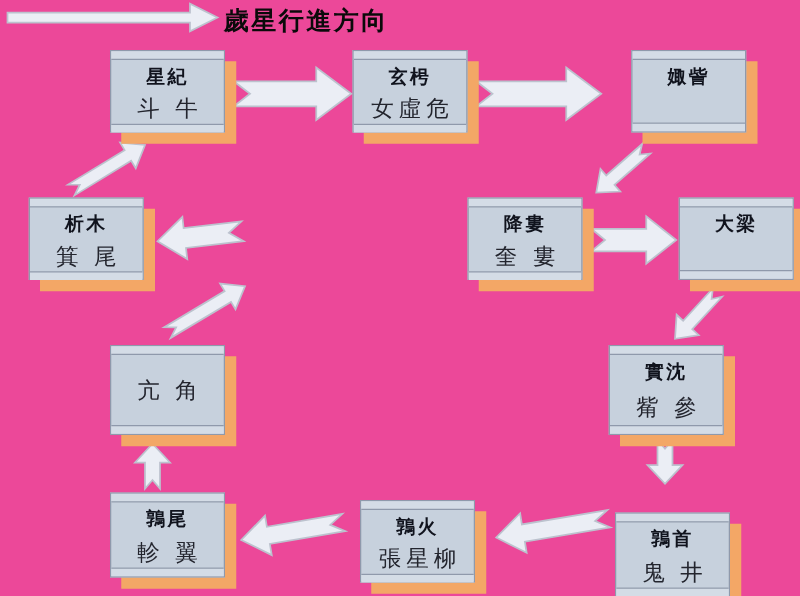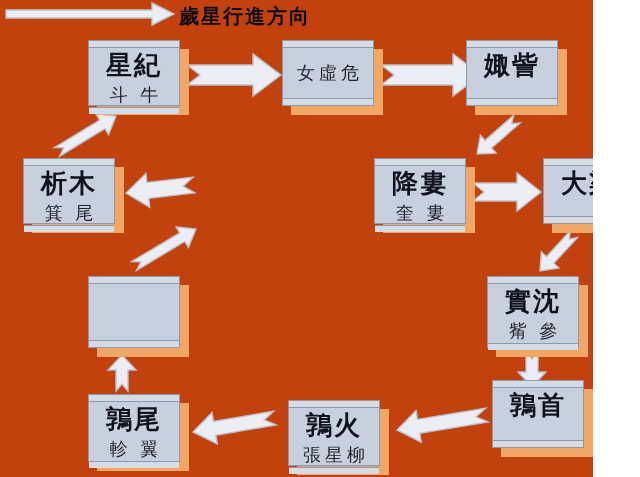--- a/index.html
+++ b/index.html
@@ -1,17 +1,17 @@
 <!DOCTYPE html>
 <html style="--box-fill: #C7D1DD; --box-strip: #D4DCE6; --box-border: #8F99AB; --box-shadow: #F3A766;"><head>
 <meta charset="utf-8">
 <style>
   html,body{margin:0;padding:0;background:#ffffff;}
   #canvas{
-    position:relative;width:593px;height:477px;background:#c2410c;
+    position:relative;width:640px;height:477px;background:#ec4899;
     overflow:hidden;font-family:"Liberation Sans",sans-serif;
   }
   #arrow-layer{position:absolute;left:0;top:0;width:640px;height:477px;}
   .page-title{
     position:absolute;left:179px;top:3px;
     font-size:20px;font-weight:bold;color:#0a0a0a;
     letter-spacing:2px;font-family:"Liberation Sans",sans-serif;
     white-space:nowrap;
   }
   .station{
@@ -19,21 +19,21 @@
     background:var(--box-fill,#C7D1DD);
     border:1px solid var(--box-border,#8F99AB);
     box-shadow:9px 9px 0 var(--box-shadow,#F3A766);
     display:flex;flex-direction:column;
   }
   .strip{height:6px;background:var(--box-strip,#D4DCE6);flex:0 0 6px;}
   .strip.top{border-bottom:1px solid var(--box-border,#8F99AB);}
   .strip.bottom{border-top:1px solid var(--box-border,#8F99AB);margin-top:auto;}
   .s-name{
     flex:0 0 27px;display:flex;align-items:center;justify-content:center;
-    font-size:26px;font-weight:bold;color:#10131d;letter-spacing:2px;
+    font-size:15px;font-weight:bold;color:#10131d;letter-spacing:2px;
     font-family:"Liberation Sans",sans-serif;white-space:nowrap;
   }
   .s-mansions{
     flex:1 1 auto;display:flex;align-items:center;justify-content:center;
     font-size:18px;color:#23252e;letter-spacing:4px;
     font-family:"Liberation Serif",serif;white-space:nowrap;
     padding-left:4px; 
   }
 </style>
 </head>
@@ -61,25 +61,26 @@
 
   <div class="station" style="left:88px;top:40px">
     <div class="strip top"></div>
     <div class="s-name">星紀</div>
     <div class="s-mansions">斗 牛</div>
     <div class="strip bottom"></div>
   </div>
 
   <div class="station" style="left:282px;top:40px">
     <div class="strip top"></div>
+    <div class="s-name">玄枵</div>
     <div class="s-mansions">女虛危</div>
     <div class="strip bottom"></div>
   </div>
 
-  <div class="station" style="left:466px;top:40px">
+  <div class="station" style="left:505px;top:40px">
     <div class="strip top"></div>
     <div class="s-name">娵訾</div>
     <div class="strip bottom"></div>
   </div>
 
   <div class="station" style="left:374px;top:158px">
     <div class="strip top"></div>
     <div class="s-name">降婁</div>
     <div class="s-mansions">奎 婁</div>
     <div class="strip bottom"></div>
@@ -91,42 +92,44 @@
     <div class="strip bottom"></div>
   </div>
 
   <div class="station" style="left:487px;top:276px;height:72px">
     <div class="strip top"></div>
     <div class="s-name">實沈</div>
     <div class="s-mansions">觜 參</div>
     <div class="strip bottom"></div>
   </div>
 
-  <div class="station" style="left:492px;top:380px;height:68px">
+  <div class="station" style="left:492px;top:410px;height:68px">
     <div class="strip top"></div>
     <div class="s-name">鶉首</div>
+    <div class="s-mansions">鬼 井</div>
     <div class="strip bottom"></div>
   </div>
 
   <div class="station" style="left:288px;top:400px">
     <div class="strip top"></div>
     <div class="s-name">鶉火</div>
     <div class="s-mansions">張星柳</div>
     <div class="strip bottom"></div>
   </div>
 
   <div class="station" style="left:88px;top:394px;height:68px">
     <div class="strip top"></div>
     <div class="s-name">鶉尾</div>
     <div class="s-mansions">軫 翼</div>
     <div class="strip bottom"></div>
   </div>
 
   <div class="station" style="left:88px;top:276px;height:72px">
     <div class="strip top"></div>
+    <div class="s-mansions">亢 角</div>
     <div class="strip bottom"></div>
   </div>
 
 
   <div class="station" style="left:23px;top:158px">
     <div class="strip top"></div>
     <div class="s-name">析木</div>
     <div class="s-mansions">箕 尾</div>
     <div class="strip bottom"></div>
   </div>

